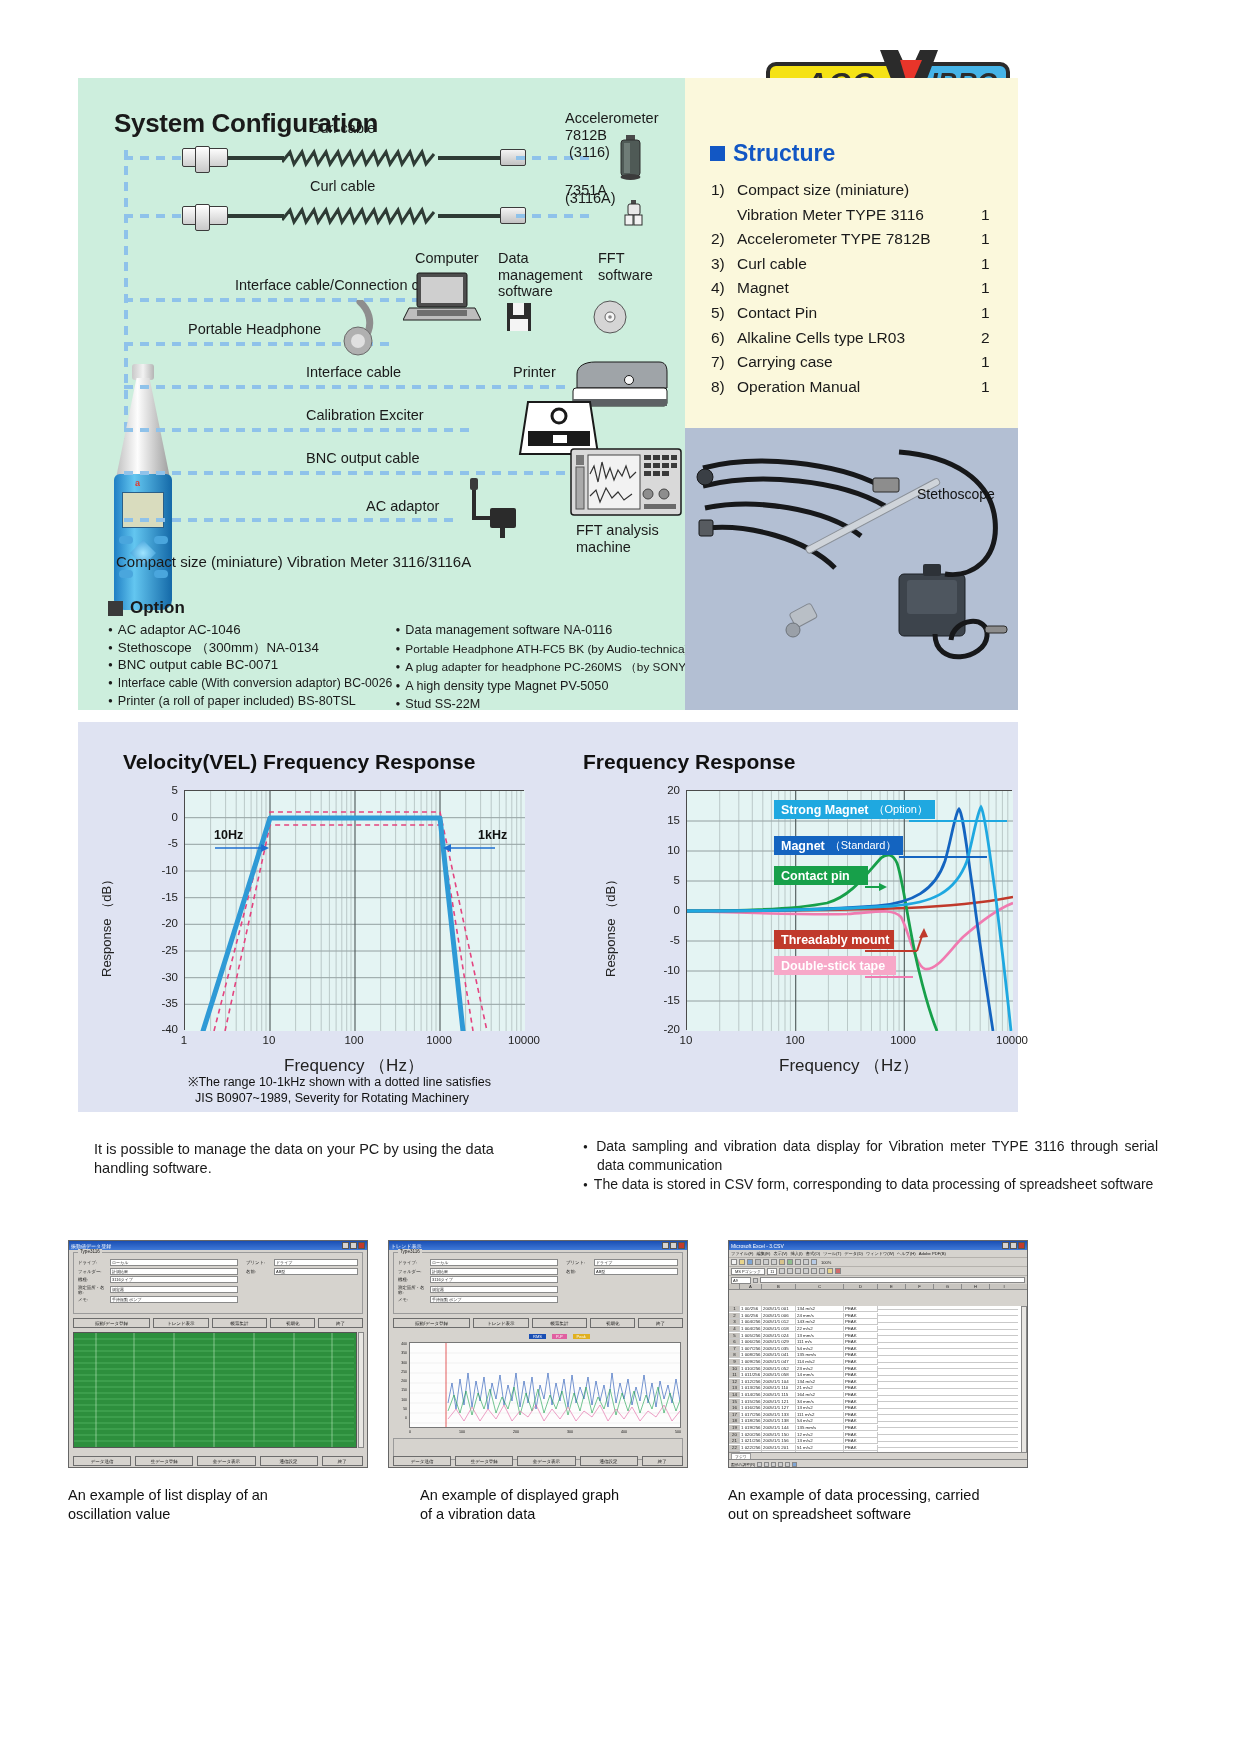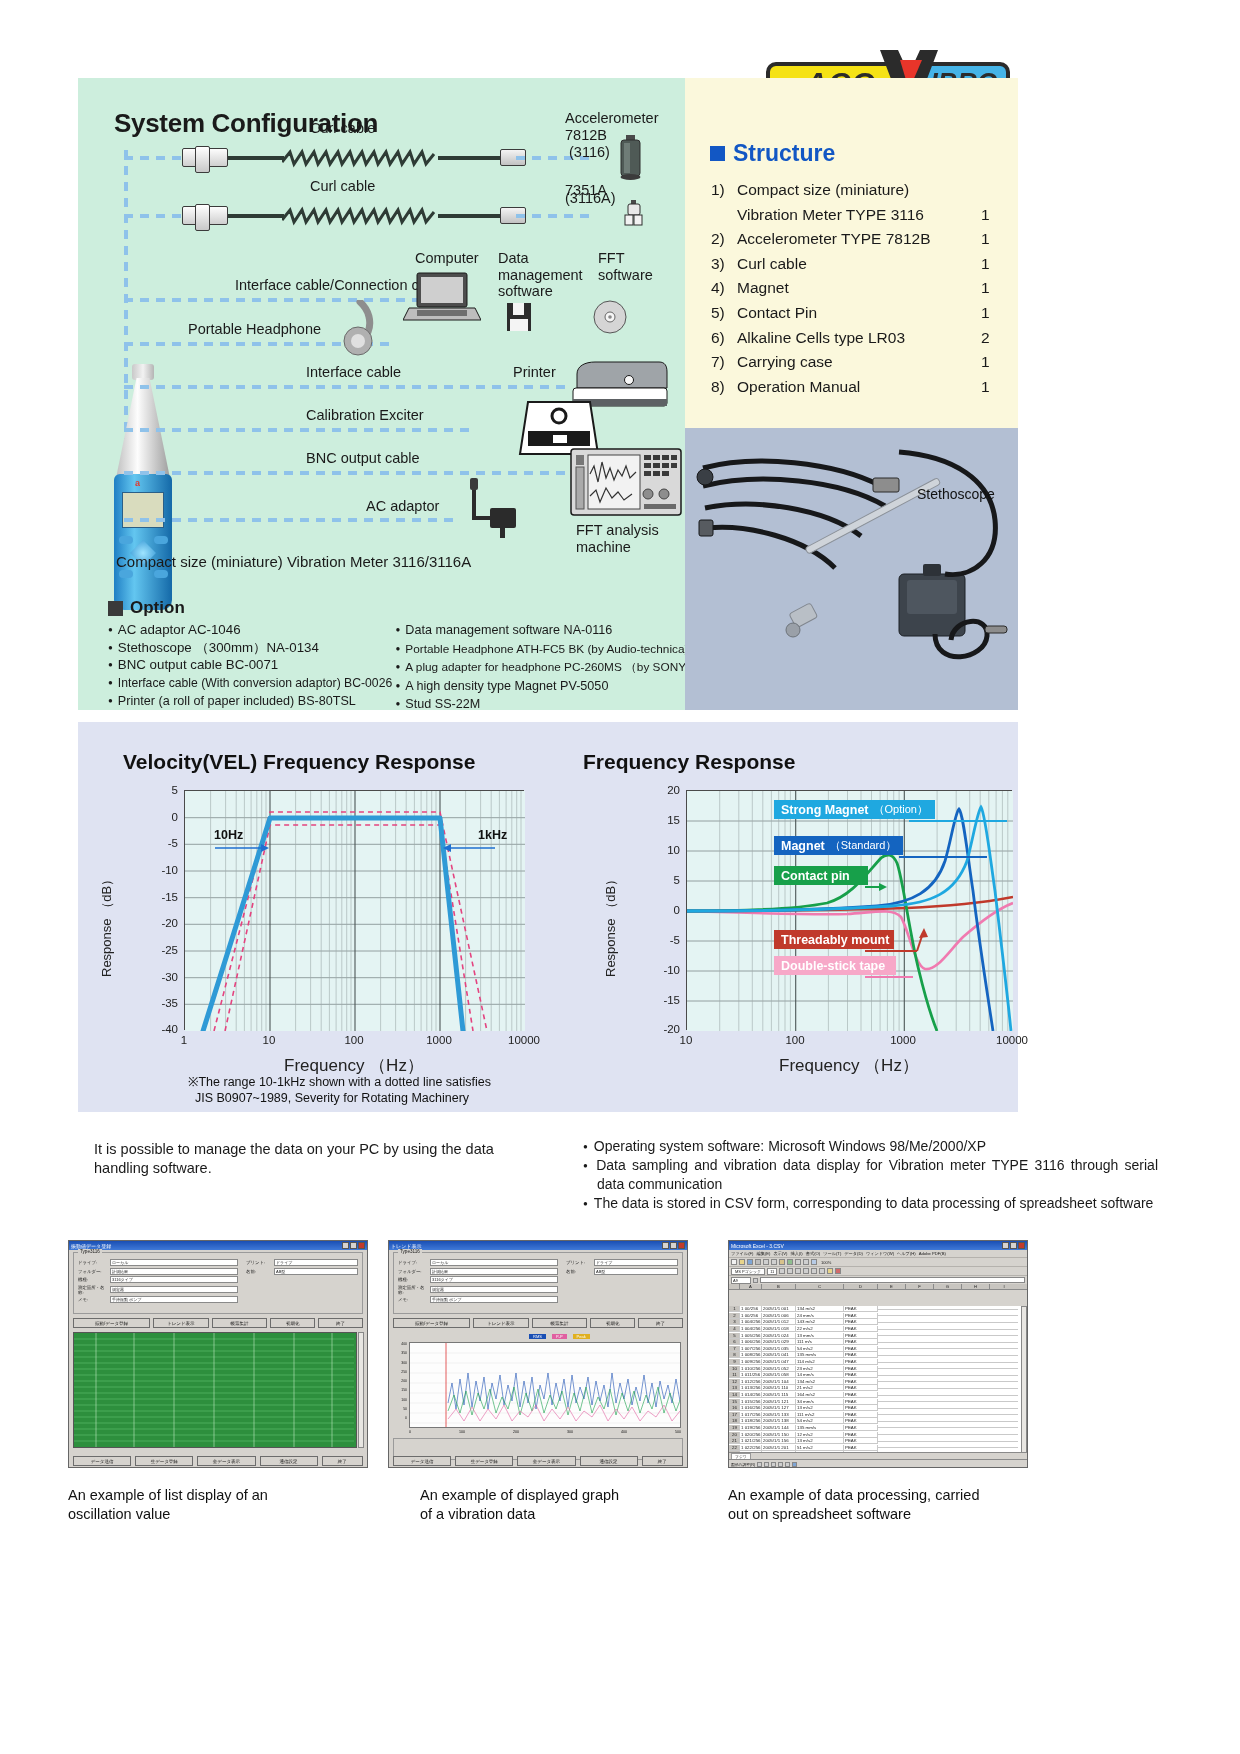--- a/index.html
+++ b/index.html
@@ -652,21 +652,20 @@
   <div class="tick-x" style="left:697px;top:312px;width:40px;">100</div>
   <div class="tick-x" style="left:805px;top:312px;width:40px;">1000</div>
   <div class="tick-x" style="left:914px;top:312px;width:40px;">10000</div>
   <div class="axis-lbl-x" style="left:681px;top:332px;width:180px;">Frequency （Hz）</div>
 </div>
 
 <div id="na-section">
   <div id="na-desc">It is possible to manage the data on your PC by using the data handling software.</div>
   <div id="na-bullets">
     <ul>
-      <li>Operating system software: Microsoft Windows 98/Me/2000/XP</li>
       <li>Data sampling and vibration data display for Vibration meter TYPE 3116 through serial data communication</li>
       <li>The data is stored in CSV form, corresponding to data processing of spreadsheet software</li>
     </ul>
   </div>
 </div>
 
 <div class="shot" style="left:68px;top:1240px;width:300px;height:228px;">
   <div class="tb">
     <span class="tbt">振動値データ登録</span>
     <span style="display:flex;gap:1px;">

